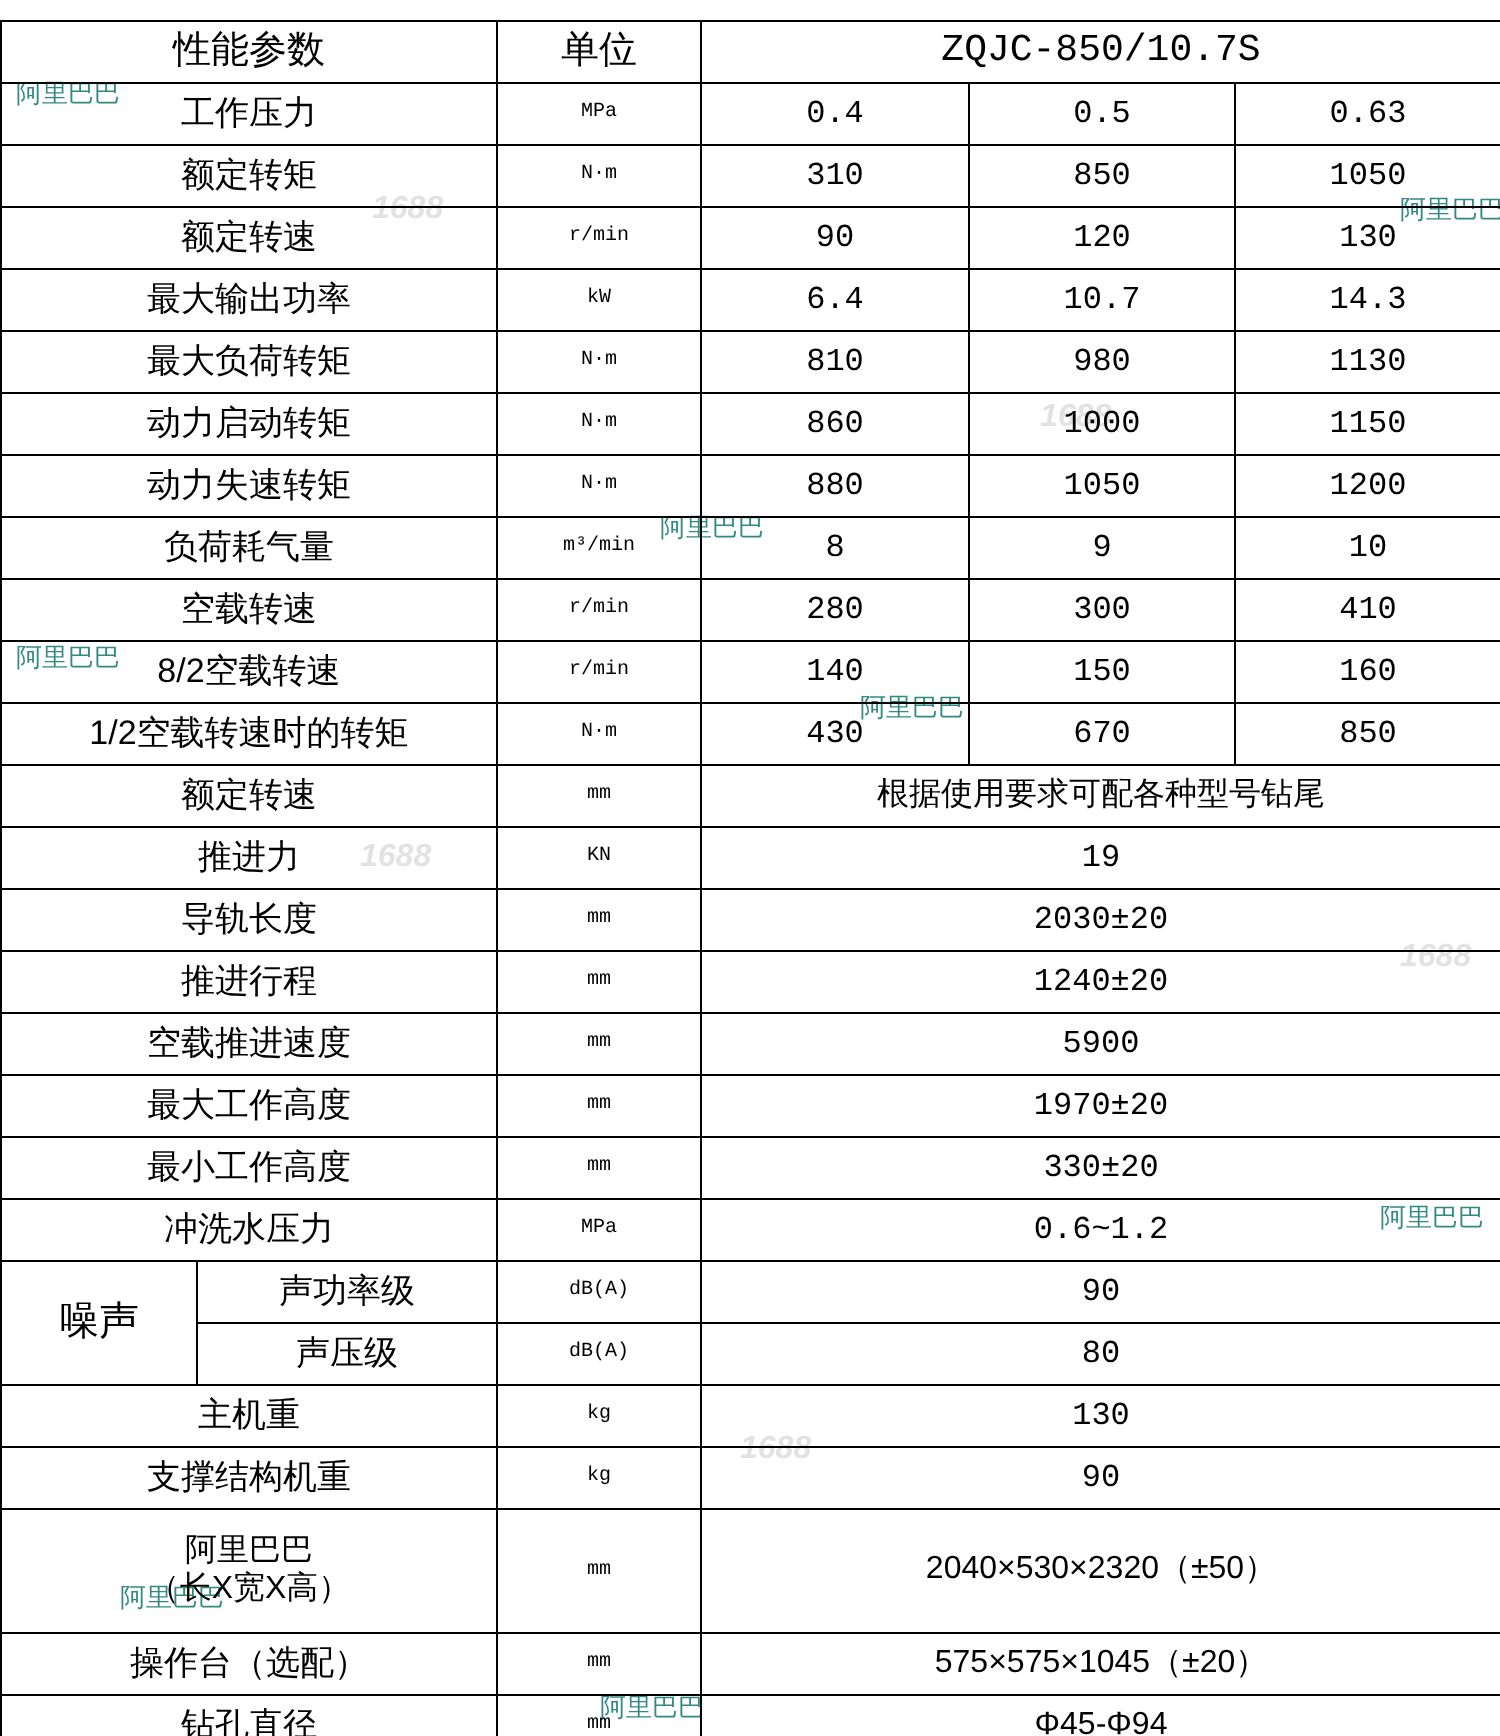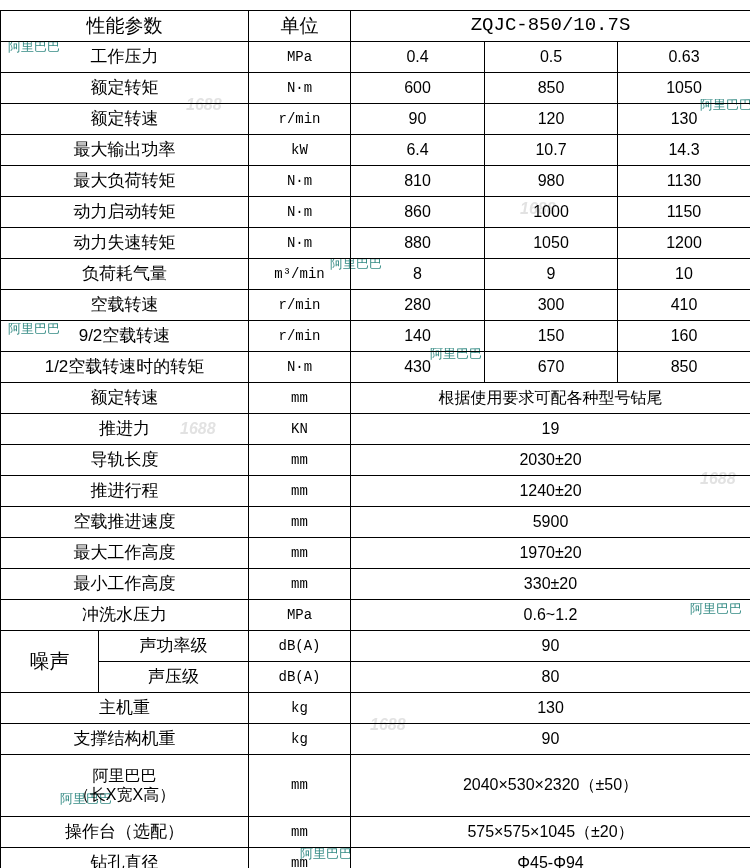--- a/index.html
+++ b/index.html
@@ -50,24 +50,24 @@
     letter-spacing: 0px;
     border-radius: 15px;
   }
   .param {
     font-size: 17px;
     height: 30px;
     white-space: pre-line;
   }
   .unit {
     font-family: "Liberation Mono", monospace;
-    font-size: 14px;
+    font-size: 10px;
   }
   .val {
-    font-family: Liberation Sans, sans-serif;
+    font-family: Liberation Mono, monospace;
     font-size: 16px;
   }
   .val-cn {
     font-family: "Liberation Sans", sans-serif;
     font-size: 16px;
   }
   .noise-label {
     font-size: 20px;
   }
   .two-line {
@@ -136,21 +136,21 @@
     <tr>
       <td class="param" colspan="2">工作压力</td>
       <td class="unit">MPa</td>
       <td class="val">0.4</td>
       <td class="val">0.5</td>
       <td class="val">0.63</td>
     </tr>
     <tr>
       <td class="param" colspan="2">额定转矩</td>
       <td class="unit">N·m</td>
-      <td class="val">600</td>
+      <td class="val">310</td>
       <td class="val">850</td>
       <td class="val">1050</td>
     </tr>
     <tr>
       <td class="param" colspan="2">额定转速</td>
       <td class="unit">r/min</td>
       <td class="val">90</td>
       <td class="val">120</td>
       <td class="val">130</td>
     </tr>
@@ -190,21 +190,21 @@
       <td class="val">10</td>
     </tr>
     <tr>
       <td class="param" colspan="2">空载转速</td>
       <td class="unit">r/min</td>
       <td class="val">280</td>
       <td class="val">300</td>
       <td class="val">410</td>
     </tr>
     <tr>
-      <td class="param" colspan="2">9/2空载转速</td>
+      <td class="param" colspan="2">8/2空载转速</td>
       <td class="unit">r/min</td>
       <td class="val">140</td>
       <td class="val">150</td>
       <td class="val">160</td>
     </tr>
     <tr>
       <td class="param" colspan="2">1/2空载转速时的转矩</td>
       <td class="unit">N·m</td>
       <td class="val">430</td>
       <td class="val">670</td>

